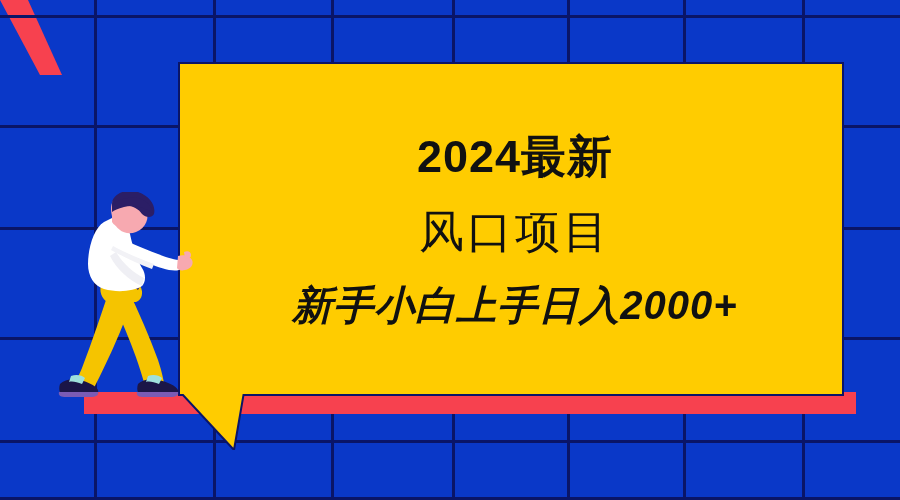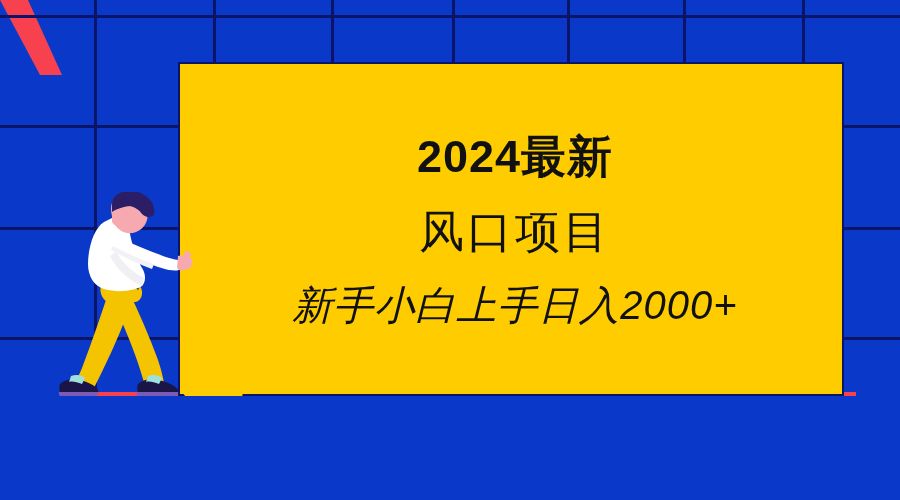--- a/index.html
+++ b/index.html
@@ -6,21 +6,21 @@
     margin: 0;
     padding: 0;
     background: #0A38C8;
   }
   body {
     font-family: "Liberation Sans", sans-serif;
   }
   #poster {
     position: relative;
     width: 900px;
-    height: 396px;
+    height: 500px;
     overflow: hidden;
     background: #0A38C8;
   }
   
   .grid-layer {
     position: absolute;
     inset: 0;
     z-index: 1;
   }
   .grid-line-v {
@@ -106,21 +106,21 @@
     font-size: 45px;
     font-weight: normal;
     letter-spacing: 3px;
     line-height: 1.1;
     margin-bottom: 26px;
     color: #111111;
     white-space: nowrap;
   }
   .line-3 {
     font-size: 40px;
-    font-weight: normal;
+    font-weight: bold;
     font-style: italic;
     letter-spacing: 1px;
     line-height: 1.1;
     color: #111111;
     white-space: nowrap;
   }
   
   .person {
     position: absolute;
     z-index: 5;

